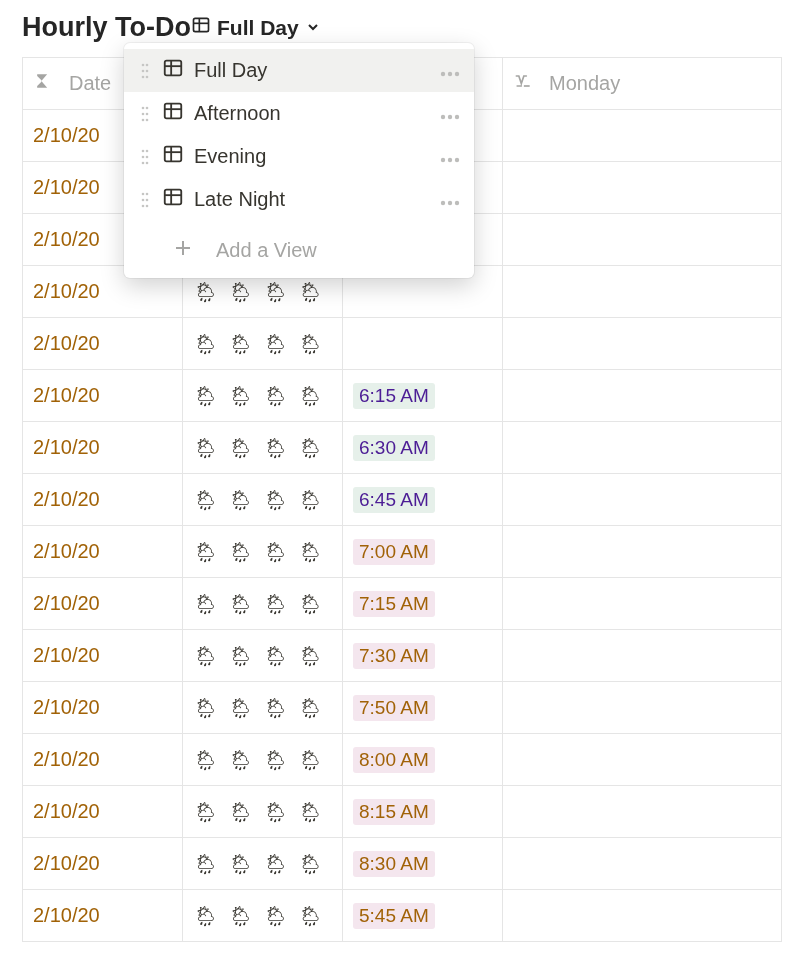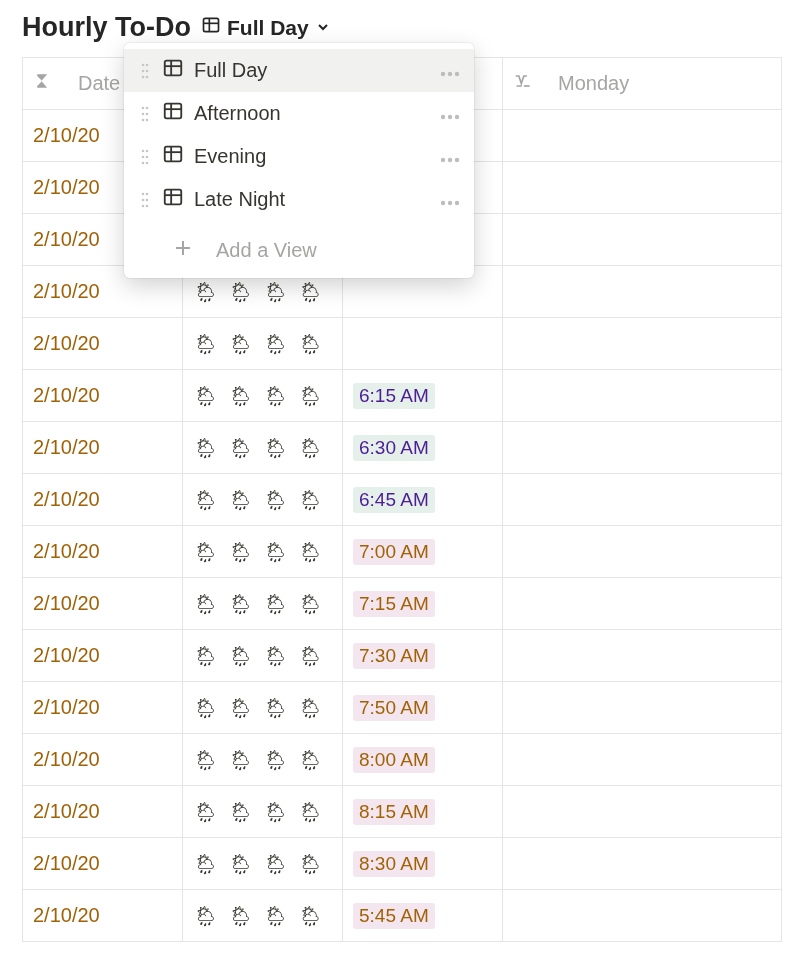--- a/index.html
+++ b/index.html
@@ -1,35 +1,35 @@
 <!DOCTYPE html>
 <html><head>
 <meta charset="utf-8">
 <style>
 * { box-sizing: border-box; margin: 0; padding: 0; }
 body { font-family: -apple-system, BlinkMacSystemFont, "Segoe UI", Helvetica, Arial, sans-serif; background: #fff; color: #37352f; width: 796px; }
 .page { padding: 12px 14px 20px 22px; }
 
-.header { display: flex; align-items: center; gap: 10px; margin-bottom: 14px; }
+.header { display: flex; align-items: center; margin-bottom: 14px; }
 .title { font-size: 27px; font-weight: 700; color: #262626; }
 .view-chip { display: inline-flex; align-items: center; gap: 6px; font-size: 21px; font-weight: 600; color: #262626; cursor: pointer; }
 .view-chip .tbl-icon svg { width: 20px; height: 20px; }
 .view-chip .chev svg { width: 16px; height: 16px; }
 
 .table-wrap { position: relative; }
 
 .table { border-collapse: collapse; width: 100%; table-layout: fixed; }
 .table th, .table td { border: 1px solid #e5e5e5; height: 52px; padding: 0 10px; text-align: left; vertical-align: middle; font-size: 20px; }
 .table th { font-weight: 400; color: #a5a5a3; background: #fff; }
 .col-date { width: 160px; }
 .col-tod  { width: 160px; }
 .col-time { width: 160px; }
 .col-mon  { width: auto; }
 
-.th-inner { display: flex; align-items: center; gap: 25px; }
+.th-inner { display: flex; align-items: center; gap: 16px; }
 .th-inner svg { width: 20px; height: 20px; fill: #a5a5a3; }
 
 .date-cell { color: #a16207; }
 .tod-cell { letter-spacing: 2px; font-size: 18px; white-space: nowrap; }
 .time-chip { display: inline-block; padding: 2px 6px; border-radius: 3px; font-size: 19px; }
 .time-green { background: #e6f0ea; color: #4c1d95; }
 .time-pink  { background: #f4e6ee; color: #a16207; }
 
 
 .dropdown {

